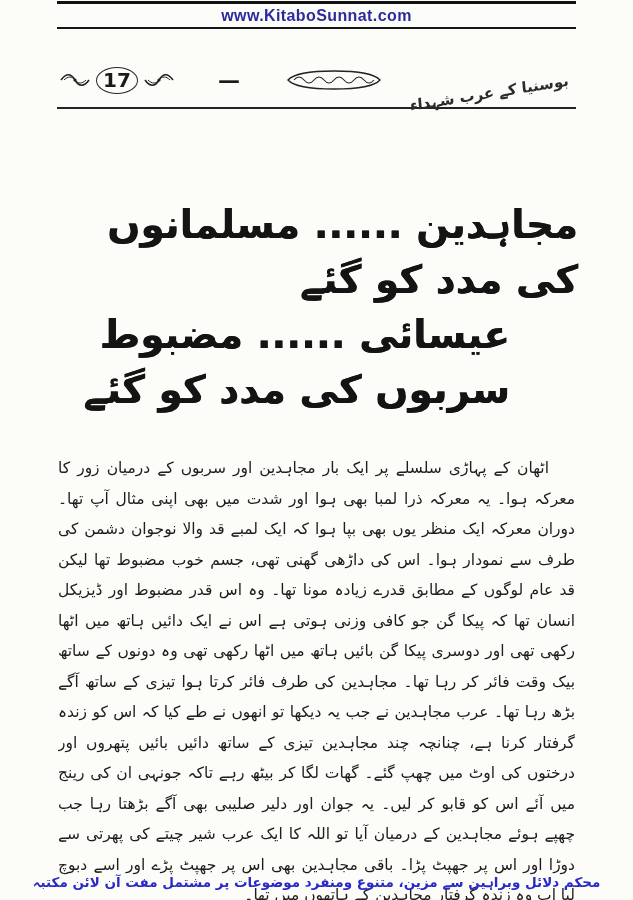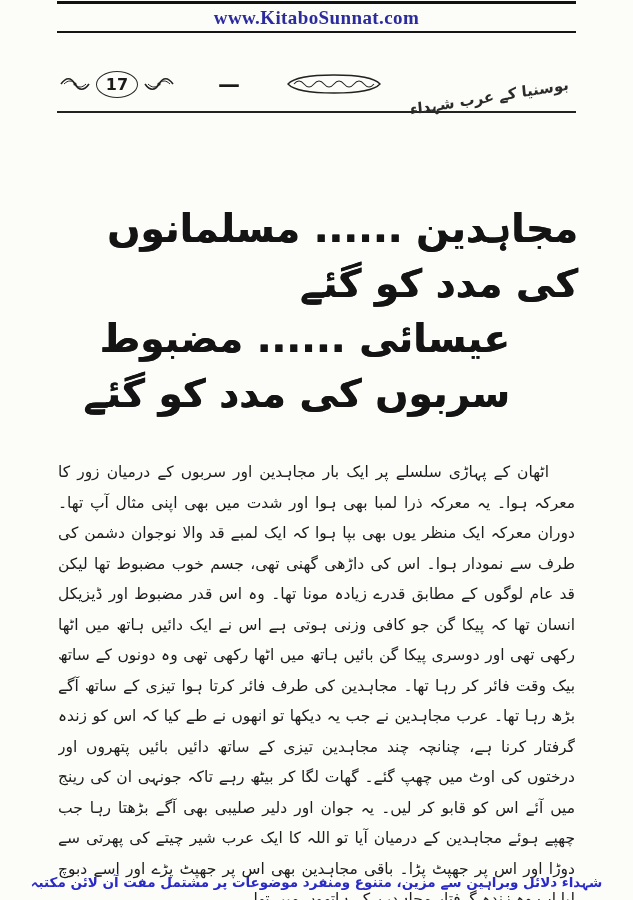--- a/index.html
+++ b/index.html
@@ -5,35 +5,35 @@
   * { margin:0; padding:0; box-sizing:border-box; }
   html, body { background:#e9e9e6; }
   .page {
     width:633px; height:900px; margin:0 auto; position:relative;
     background:#fcfcf9; overflow:hidden;
     font-family:"DejaVu Sans", sans-serif; color:var(--ink, #1c1c1c);
   }
   .rule-top { height:3px; background:#121212; margin:1px 57px 0; }
   .site-url {
     text-align:center; padding:3px 0 2px;
-    font-family:Liberation Serif, serif; font-weight:bold; font-size:19px;
+    font-family:Liberation Sans, sans-serif; font-weight:bold; font-size:16px;
     letter-spacing:0.4px; color:var(--url-blue, #2b2b9e); cursor:pointer;
   }
   .rule-two { height:2px; background:#151515; margin:0 57px; }
 
   .page-header {
     margin:30px 60px 0; height:42px;
     display:flex; align-items:center;
   }
   .flourish { display:inline-block; line-height:0; }
   .flourish.mirror svg { transform:scaleX(-1); }
   .page-number-oval {
     width:42px; height:27px; border:1.6px solid #2a2a2a; border-radius:50%;
     display:flex; align-items:center; justify-content:center;
-    font-size:16px; font-weight:bold; margin:0 6px; color:#1a1a1a;
+    font-size:20px; font-weight:bold; margin:0 6px; color:#1a1a1a;
   }
   .header-dash { font-size:22px; font-weight:bold; margin-left:44px; color:#1a1a1a; }
   .band { margin-left:46px; line-height:0; }
   .book-title {
     margin-left:auto; direction:rtl; font-weight:bold; font-size:15px;
     color:#2b2b2b; transform:rotate(-9deg) skewX(-4deg); transform-origin:right center;
     white-space:nowrap; padding-right:4px;
   }
   .header-rule { height:2px; background:#232323; margin:6px 57px 0; }
 
@@ -101,15 +101,15 @@
   <div class="main-heading">
     <div class="line1">مجاہدین ...... مسلمانوں کی مدد کو گئے</div>
     <div class="line2">عیسائی ...... مضبوط سربوں کی مدد کو گئے</div>
   </div>
 
   <div class="body-text">
     <p>اٹھان کے پہاڑی سلسلے پر ایک بار مجاہدین اور سربوں کے درمیان زور کا معرکہ ہوا۔ یہ معرکہ ذرا لمبا بھی ہوا اور شدت میں بھی اپنی مثال آپ تھا۔ دوران معرکہ ایک منظر یوں بھی بپا ہوا کہ ایک لمبے قد والا نوجوان دشمن کی طرف سے نمودار ہوا۔ اس کی داڑھی گھنی تھی، جسم خوب مضبوط تھا لیکن قد عام لوگوں کے مطابق قدرے زیادہ مونا تھا۔ وہ اس قدر مضبوط اور ڈیزیکل انسان تھا کہ پیکا گن جو کافی وزنی ہوتی ہے اس نے ایک دائیں ہاتھ میں اٹھا رکھی تھی اور دوسری پیکا گن بائیں ہاتھ میں اٹھا رکھی تھی وہ دونوں کے ساتھ بیک وقت فائر کر رہا تھا۔ مجاہدین کی طرف فائر کرتا ہوا تیزی کے ساتھ آگے بڑھ رہا تھا۔ عرب مجاہدین نے جب یہ دیکھا تو انھوں نے طے کیا کہ اس کو زندہ گرفتار کرنا ہے، چنانچہ چند مجاہدین تیزی کے ساتھ دائیں بائیں پتھروں اور درختوں کی اوٹ میں چھپ گئے۔ گھات لگا کر بیٹھ رہے تاکہ جونہی ان کی رینج میں آئے اس کو قابو کر لیں۔ یہ جوان اور دلیر صلیبی بھی آگے بڑھتا رہا جب چھپے ہوئے مجاہدین کے درمیان آیا تو اللہ کا ایک عرب شیر چیتے کی پھرتی سے دوڑا اور اس پر جھپٹ پڑا۔ باقی مجاہدین بھی اس پر جھپٹ پڑے اور اسے دبوچ لیا اب وہ زندہ گرفتار مجاہدین کے ہاتھوں میں تھا۔</p>
 
   </div>
 
-  <div class="footer-line">شہداء دلائل وبراہین سے مزین، متنوع ومنفرد موضوعات پر مشتمل مفت آن لائن مکتبہ</div>
+  <div class="footer-line">محکم دلائل وبراہین سے مزین، متنوع ومنفرد موضوعات پر مشتمل مفت آن لائن مکتبہ</div>
 
 </div>
 
 </body></html>

